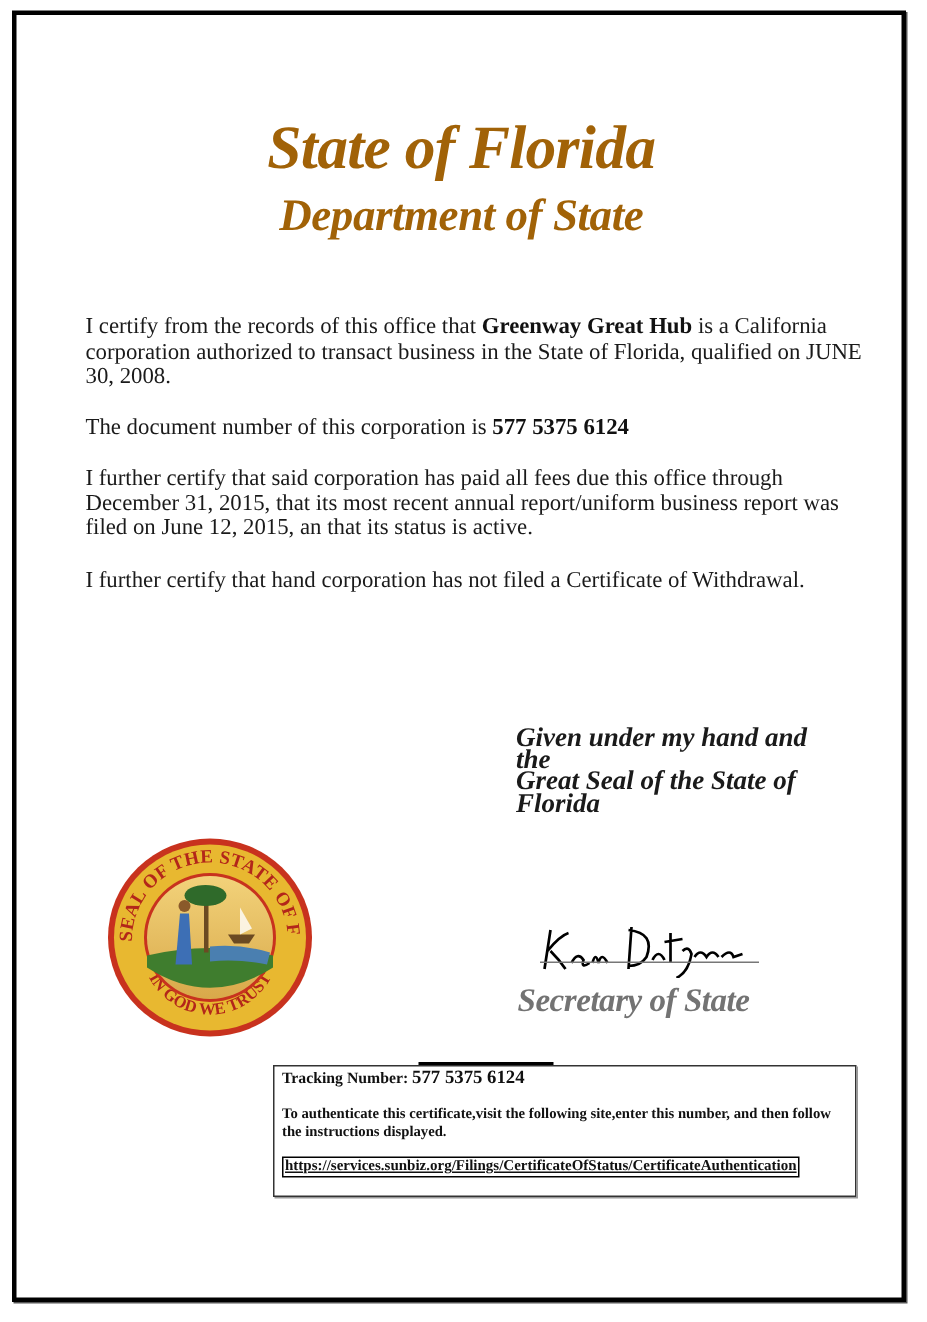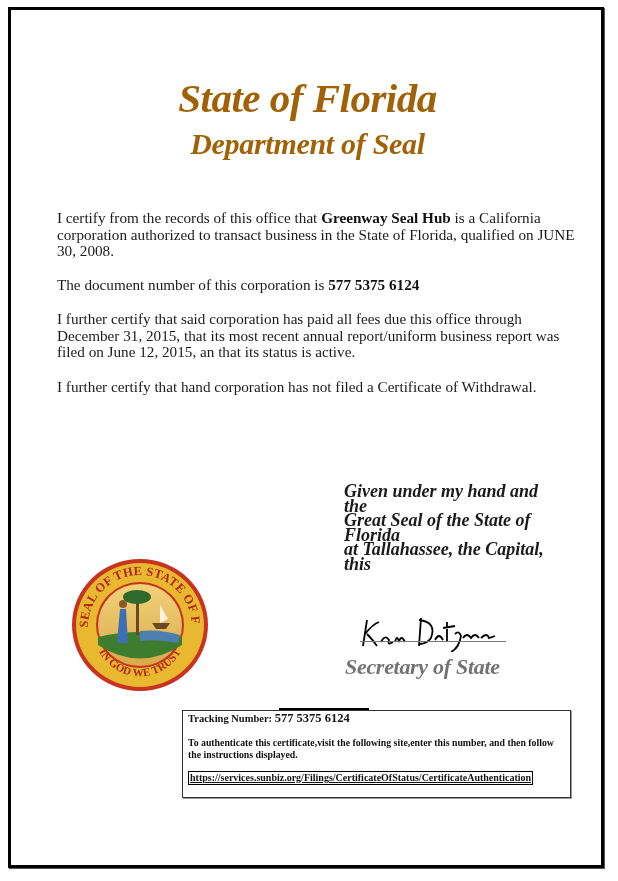--- a/index.html
+++ b/index.html
@@ -25,33 +25,32 @@
   .track-topline { position: absolute; left: 279px; top: 708px; width: 90px; height: 2px; background: #000; }
   .track-inst { position: absolute; left: 188px; top: 737px; width: 380px; font-size: 9.8px; line-height: 11.5px; font-weight: bold; color: #111; }
   .track-url { position: absolute; left: 188px; top: 771px; font-size: 10px; font-weight: bold; color: #111; text-decoration: underline; border: 1px solid #000; padding: 0 1px; line-height: 12px; white-space: nowrap; }
 </style>
 </head>
 <body>
 
 <div class="frame"></div>
 
 <div class="title t1">State of Florida</div>
-<div class="title t2">Department of Seal</div>
+<div class="title t2">Department of State</div>
 
-<div class="para p1"><span>I certify from the records of this office that </span><b>Greenway Seal Hub</b><span> is a California corporation authorized to transact business in the State of Florida, qualified on JUNE 30, 2008.</span></div>
+<div class="para p1"><span>I certify from the records of this office that </span><b>Greenway Great Hub</b><span> is a California corporation authorized to transact business in the State of Florida, qualified on JUNE 30, 2008.</span></div>
 
 <div class="para p2"><span>The document number of this corporation is </span><b>577 5375 6124</b></div>
 
 <div class="para p3">I further certify that said corporation has paid all fees due this office through December 31, 2015, that its most recent annual report/uniform business report was filed on June 12, 2015, an that its status is active.</div>
 <div class="para p4">I further certify that hand corporation has not filed a Certificate of Withdrawal.</div>
 
 <div class="given">
   <div>Given under my hand and the</div>
   <div>Great Seal of the State of Florida</div>
-  <div>at Tallahassee, the Capital, this</div>
 </div>
 
 <svg class="seal" viewBox="0 0 140 136">
   <defs>
     <path id="sealTop" d="M 18 70 A 52 52 0 0 1 122 70"></path>
     <path id="sealBot" d="M 30 96 A 46 46 0 0 0 110 96"></path>
     <linearGradient id="sky" x1="0" y1="0" x2="0" y2="1">
       <stop offset="0" stop-color="#f2d27a"></stop>
       <stop offset="1" stop-color="#d9a94a"></stop>
     </linearGradient>

